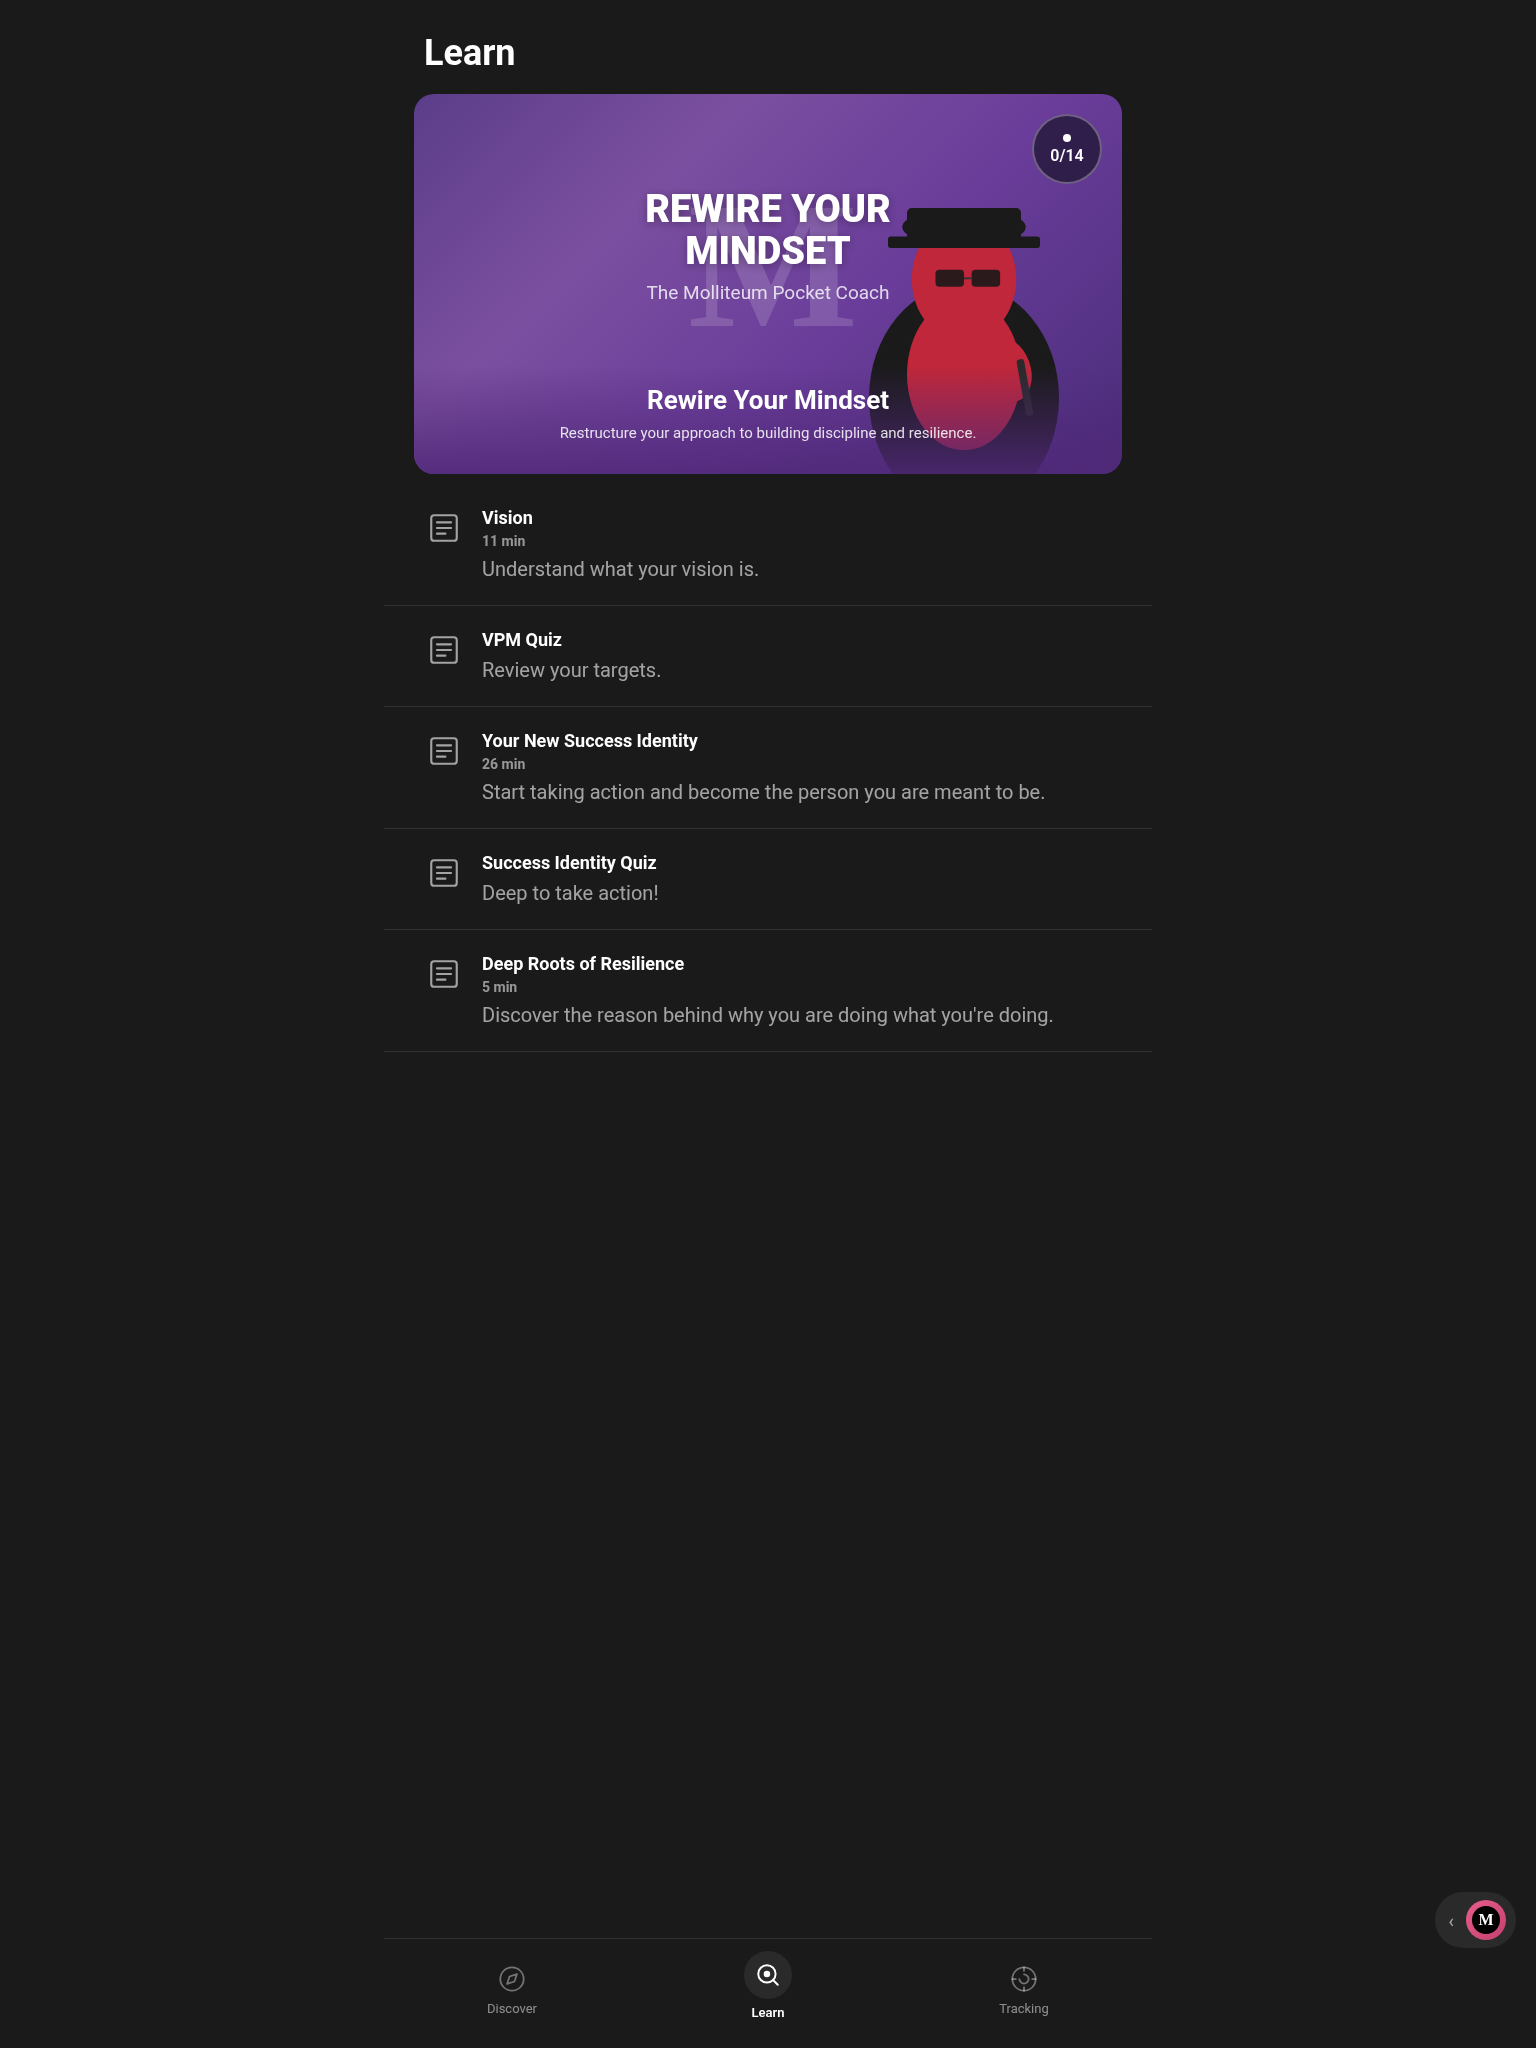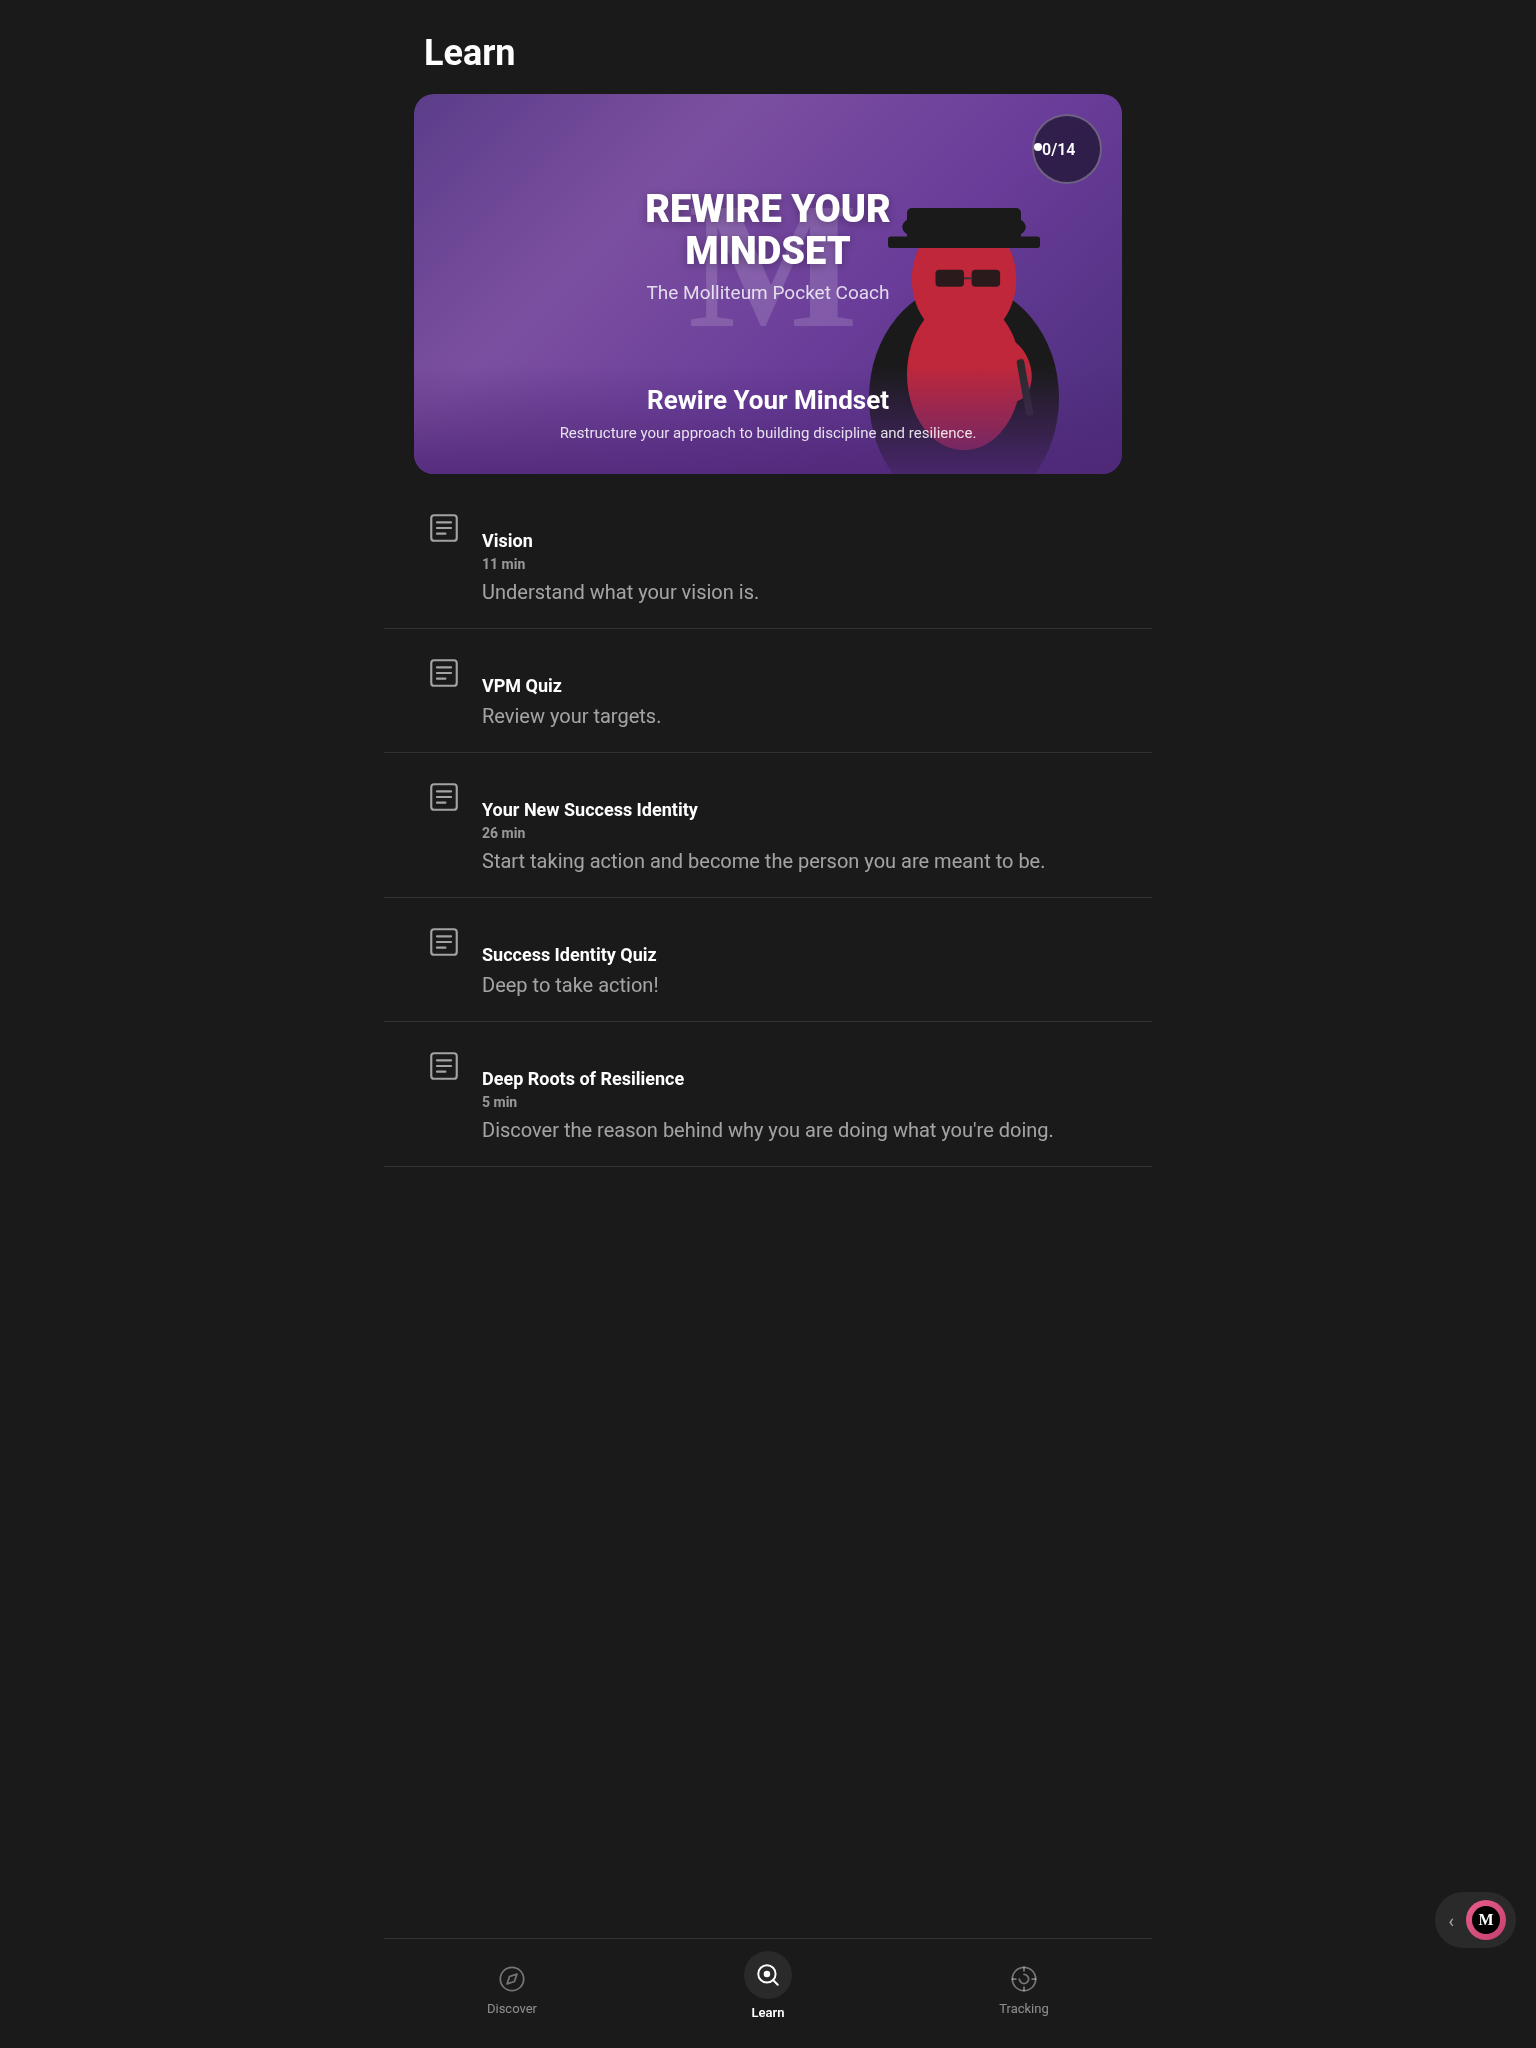--- a/index.html
+++ b/index.html
@@ -117,22 +117,23 @@
 
     .progress-badge {
       position: absolute;
       top: 20px;
       right: 20px;
       width: 70px;
       height: 70px;
       background: rgba(30, 20, 50, 0.75);
       border-radius: 50%;
       display: flex;
-      flex-direction: row;
-      align-items: center;
+      flex-direction: column;
+      align-items: center;
+      justify-content: center;
       border: 2px solid rgba(255,255,255,0.3);
       z-index: 10;
     }
 
     .progress-dot {
       width: 8px;
       height: 8px;
       background: #ffffff;
       border-radius: 50%;
       margin-bottom: 4px;
@@ -176,21 +177,20 @@
     .lesson-content {
       flex: 1;
     }
 
     .lesson-title {
       font-size: 18px;
       font-weight: 700;
       color: #ffffff;
       margin-bottom: 4px;
       line-height: 1.3;
-      margin-top: 23px;
     }
 
     .lesson-duration {
       font-size: 14px;
       color: rgba(255,255,255,0.55);
       margin-bottom: 6px;
       font-weight: bold;
     }
 
     .lesson-description {

